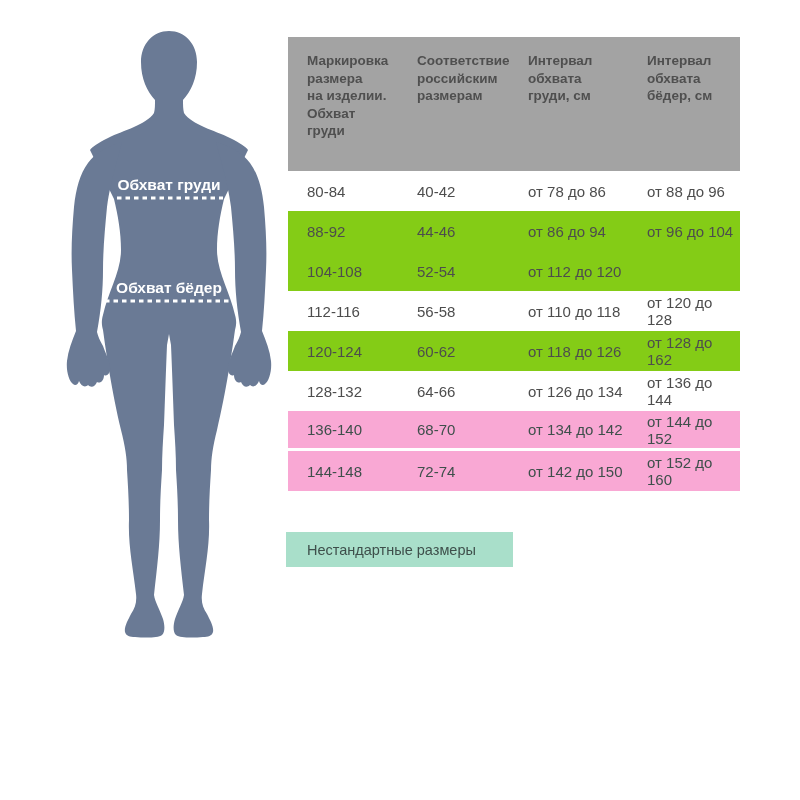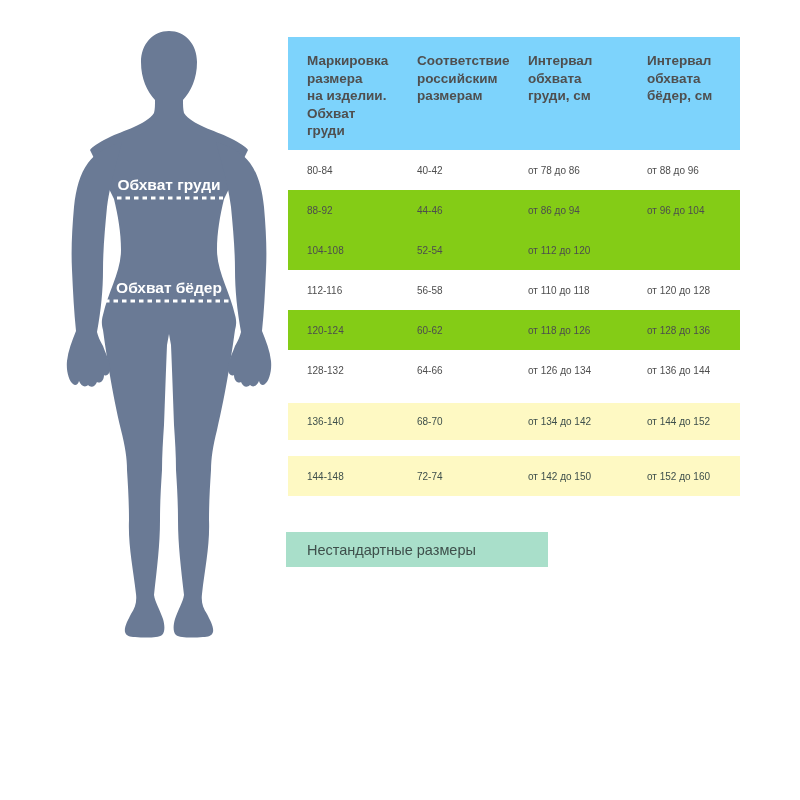--- a/index.html
+++ b/index.html
@@ -18,41 +18,41 @@
   .measure-line { stroke: #ffffff; stroke-width: 3; stroke-dasharray: 4.5 4; fill: none; }
   .measure-label {
     fill: #ffffff; font-family: "Liberation Sans", sans-serif;
     font-size: 15.5px; font-weight: bold; text-anchor: middle;
   }
 
   
   .size-table { position: absolute; left: 288px; top: 37px; width: 452px; }
   .thead {
     display: grid; grid-template-columns: 110px 111px 119px 112px;
-    background: #7dd3fc; height: 113px;
+    background: #a3a3a3; height: 134px;
   }
   .hcell {
     padding: 15px 4px 0 19px;
     font-size: 13.5px; font-weight: bold; line-height: 17.5px;
     color: #4f4f4f; white-space: pre-line;
   }
   .row { display: grid; grid-template-columns: 110px 111px 119px 112px; height: 40px; }
   .row.stripe { background: #84cc16; }
-  .row.highlight { background: #fef9c3; margin-top: 13px; }
+  .row.highlight { background: #f9a8d4; }
   .row.highlight .cell { color: #3e4f4b; }
   .row.hl-divider { border-bottom: 3px solid #ffffff; }
   .cell {
     display: flex; align-items: center;
-    padding-left: 19px; font-size: 10px; color: #4d4d4d;
+    padding-left: 19px; font-size: 15px; color: #4d4d4d;
   }
 
   
   .legend-badge {
     position: absolute; left: 286px; top: 532px;
-    width: 262px; height: 35px;
+    width: 227px; height: 35px;
     background: #a9dfca; color: #3e4f4b;
     display: flex; align-items: center;
     padding-left: 21px; font-size: 14.5px;
   }
 </style>
 </head>
 <body>
 
 <div class="stage">
 
@@ -196,21 +196,21 @@
     <div class="row">
       <div class="cell">112-116</div>
       <div class="cell">56-58</div>
       <div class="cell">от 110 до 118</div>
       <div class="cell">от 120 до 128</div>
     </div>
     <div class="row stripe">
       <div class="cell">120-124</div>
       <div class="cell">60-62</div>
       <div class="cell">от 118 до 126</div>
-      <div class="cell">от 128 до 136</div>
+      <div class="cell">от 128 до 162</div>
     </div>
     <div class="row">
       <div class="cell">128-132</div>
       <div class="cell">64-66</div>
       <div class="cell">от 126 до 134</div>
       <div class="cell">от 136 до 144</div>
     </div>
     <div class="row highlight hl-divider">
       <div class="cell">136-140</div>
       <div class="cell">68-70</div>

